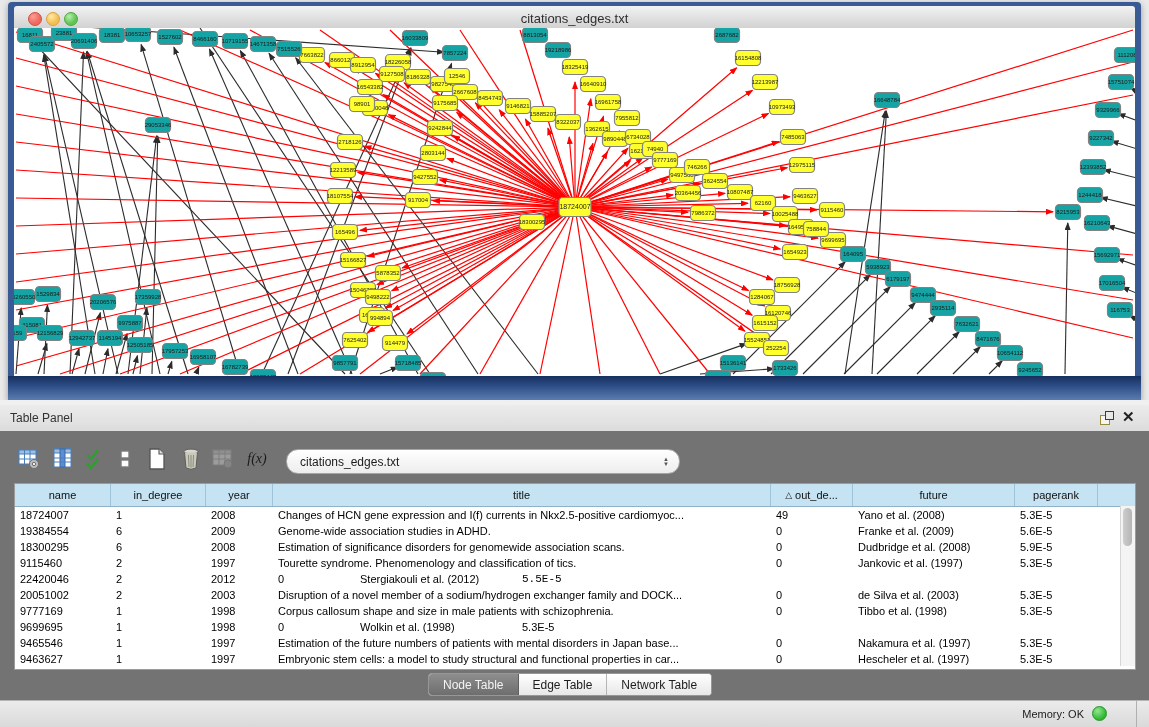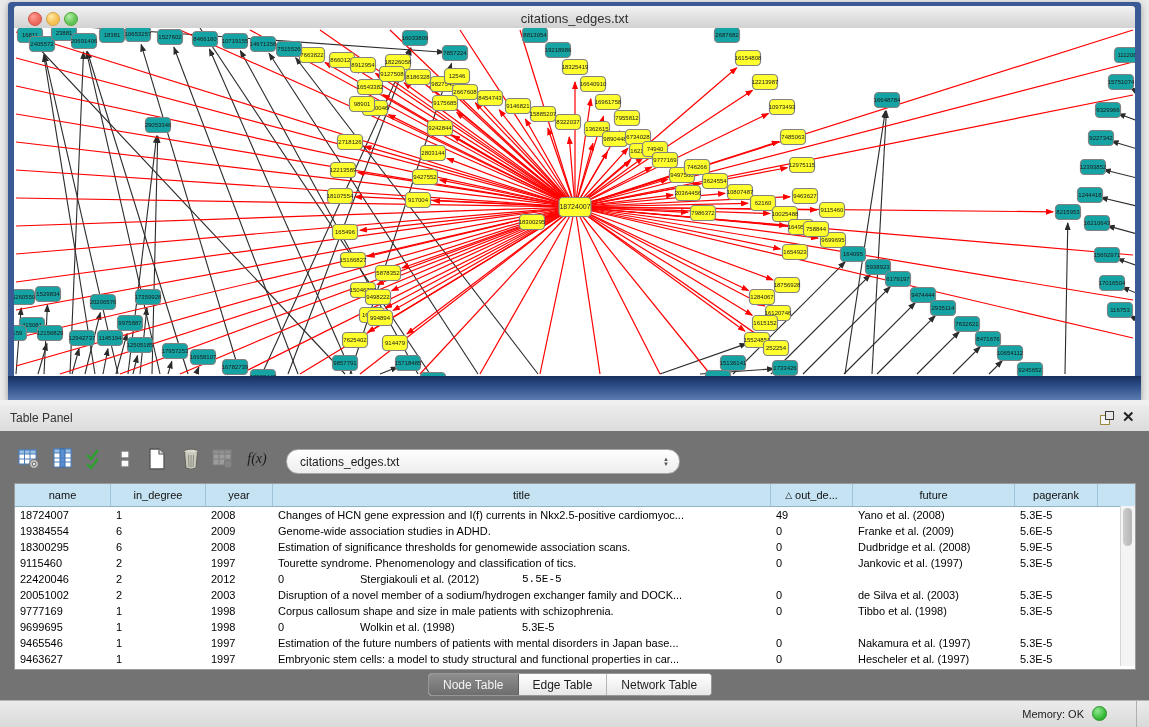--- a/index.html
+++ b/index.html
@@ -877,21 +877,21 @@
           <div class="td" style="width: 67px;">2009</div>
           <div class="td" style="width: 498px;">Genome-wide association studies in ADHD.</div>
           <div class="td" style="width: 82px;">0</div>
           <div class="td" style="width: 162px;">Franke et al. (2009)</div>
           <div class="td" style="width: 83px;">5.6E-5</div>
         </div>
         <div class="tr">
           <div class="td" style="width: 96px;">18300295</div>
           <div class="td" style="width: 95px;">6</div>
           <div class="td" style="width: 67px;">2008</div>
-          <div class="td" style="width: 498px;">Estimation of significance thresholds for genomewide association scans.</div>
+          <div class="td" style="width: 498px;">Estimation of significance disorders for genomewide association scans.</div>
           <div class="td" style="width: 82px;">0</div>
           <div class="td" style="width: 162px;">Dudbridge et al. (2008)</div>
           <div class="td" style="width: 83px;">5.9E-5</div>
         </div>
         <div class="tr">
           <div class="td" style="width: 96px;">9115460</div>
           <div class="td" style="width: 95px;">2</div>
           <div class="td" style="width: 67px;">1997</div>
           <div class="td" style="width: 498px;">Tourette syndrome. Phenomenology and classification of tics.</div>
           <div class="td" style="width: 82px;">0</div>

